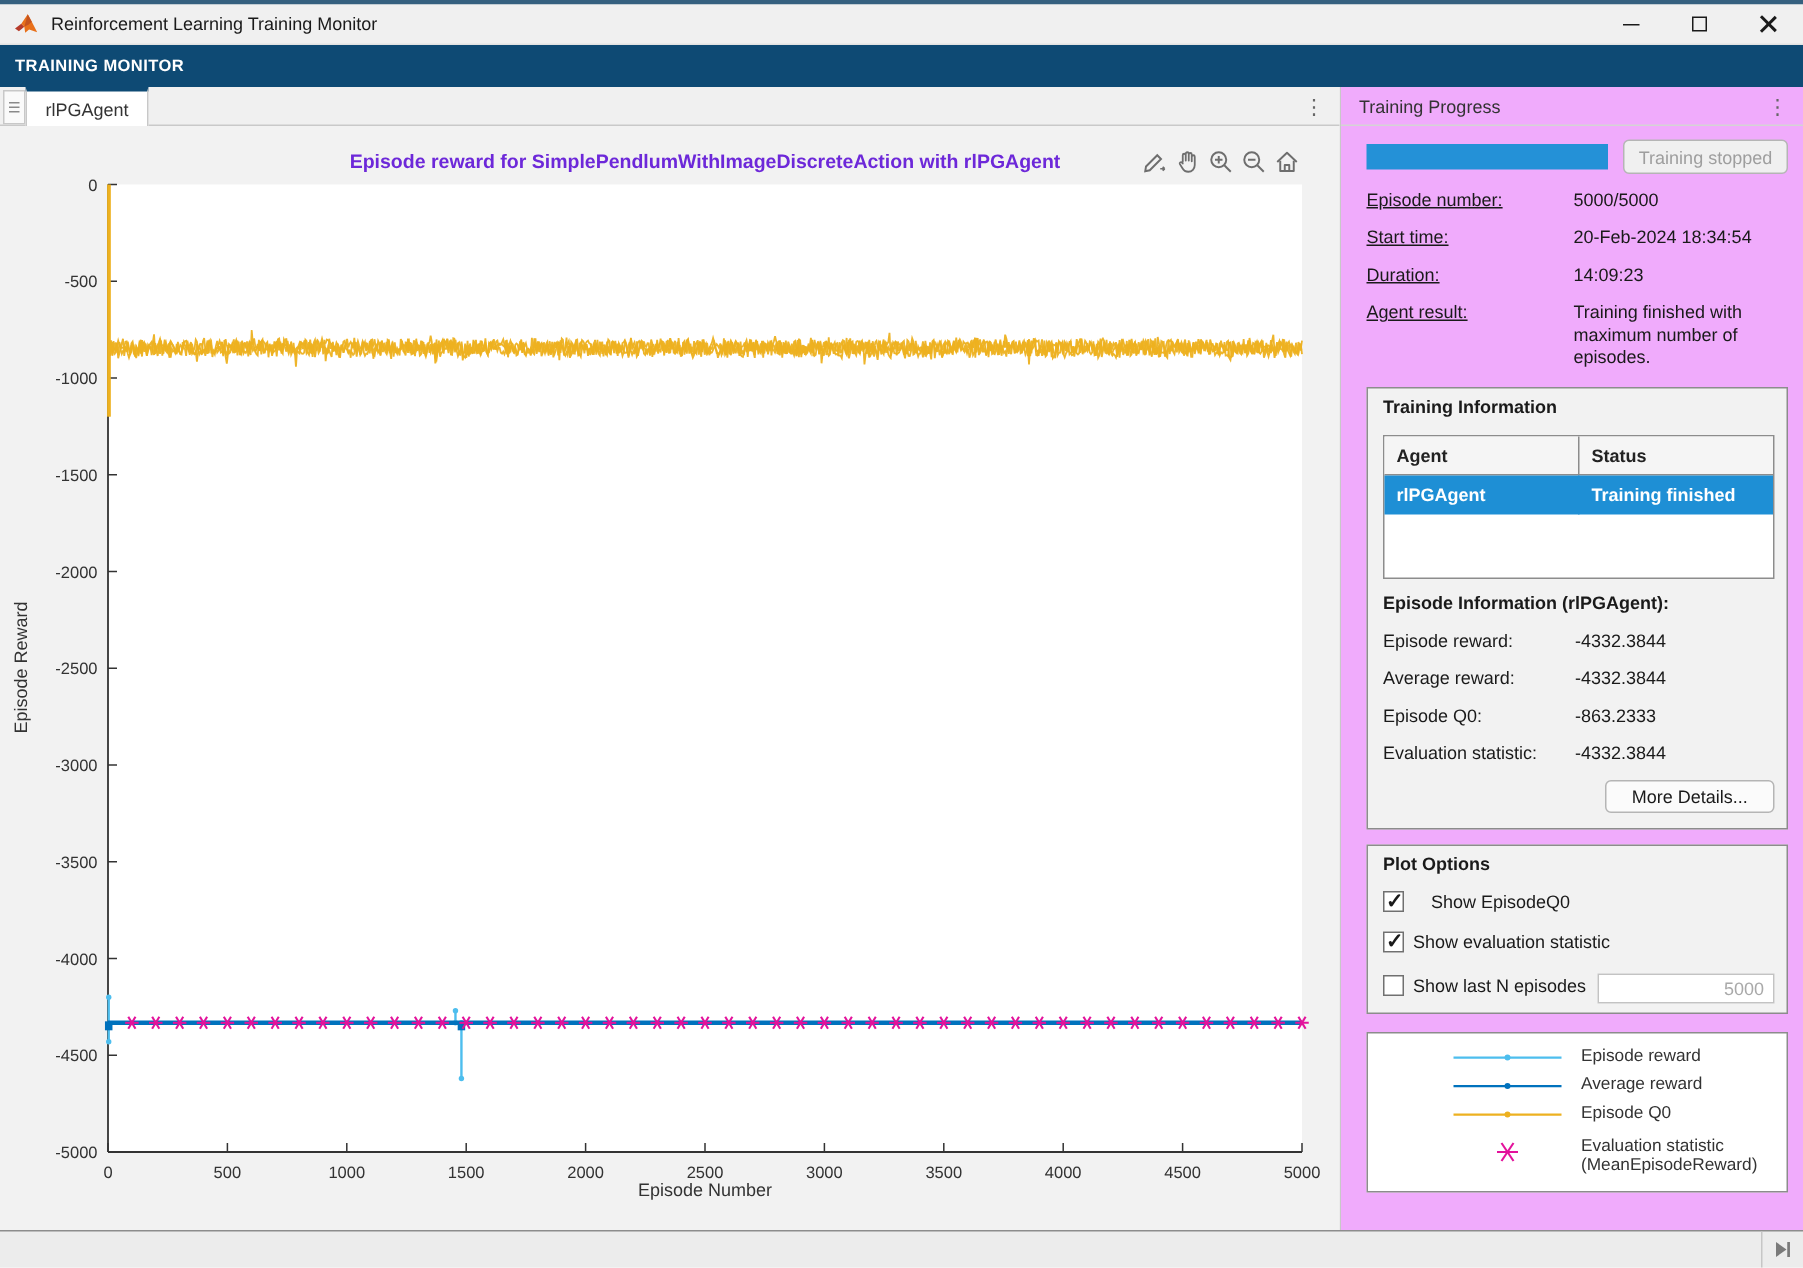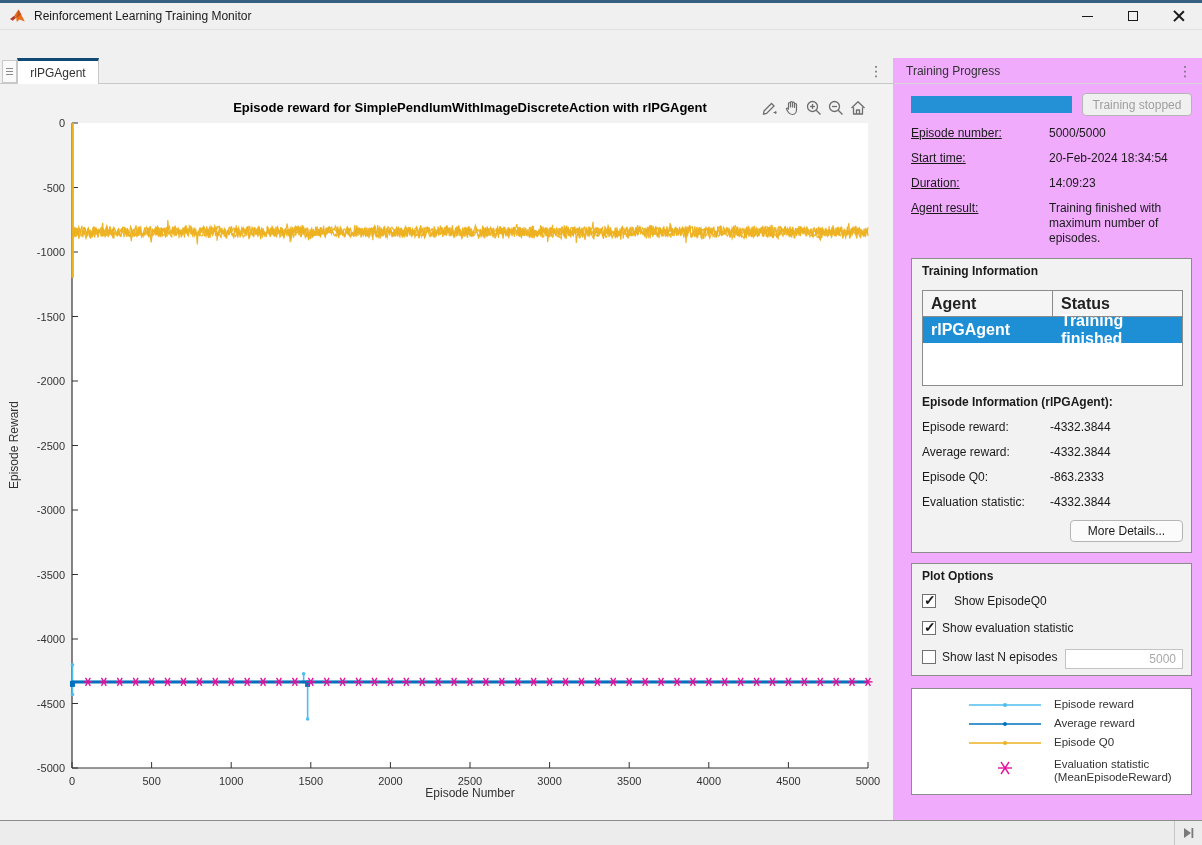--- a/index.html
+++ b/index.html
@@ -36,21 +36,21 @@
   
   .tabstrip { position:relative; width:893px; height:26px; background:#f0f0f0; border-bottom:1px solid #c9c9c9; }
   .tab-overflow { position:absolute; left:2px; top:2px; width:15px; height:23px; background:#fafafa; border:1px solid #c8c8c8; display:flex; flex-direction:column; justify-content:center; gap:2px; align-items:center; }
   .tab-overflow i { display:block; width:7px; height:0; border-top:1px solid #8a8a8a; }
   .doc-tab { position:absolute; left:17px; top:0; width:82px; height:26px; background:#ffffff; border-left:1px solid #c8c8c8; border-right:1px solid #c8c8c8; border-top:3px solid #0e4a74; display:flex; align-items:center; justify-content:center; font-size:12px; color:#333; }
   .kebab { color:#666; font-size:14px; line-height:1; cursor:default; }
   .tabstrip .kebab { position:absolute; right:10px; top:6px; }
 
   
   .figure { position:relative; width:893px; height:736px; background:#f2f2f2; }
-  .chart-title { position:absolute; left:72px; top:16px; width:796px; text-align:center; font-size:13px; font-weight:bold; color:#000000; }
+  .chart-title { position:absolute; left:72px; top:16px; width:796px; text-align:center; font-size:13px; font-weight:bold; color:#6d28d9; }
   .axes-toolbar { position:absolute; right:26px; top:14px; display:flex; gap:3px; }
   .axes-toolbar .tbtn { width:19px; height:19px; display:flex; align-items:center; justify-content:center; }
   .ylab2 { position:absolute; left:14px; top:361px; font-size:12px; color:#333; transform:translate(-50%,-50%) rotate(-90deg); white-space:nowrap; }
   .xlab { position:absolute; left:72px; top:702px; width:796px; text-align:center; font-size:12px; color:#333; }
   #chart-svg { position:absolute; left:0; top:0; }
   #chart-svg text.tick { font-family:"Liberation Sans",sans-serif; font-size:11px; fill:#333; text-anchor:middle; }
   #chart-svg text.yt { text-anchor:end; }
 
   
   .panel-header { position:absolute; left:0; top:0; width:308px; height:26px; border-bottom:1px solid #d4d4d4; display:flex; align-items:center; }
@@ -63,21 +63,21 @@
   .btn.disabled { color:#9e9e9e; }
   .stop-btn { position:absolute; left:188px; top:35px; width:110px; height:23px; }
 
   .kv-row { position:absolute; left:17px; width:281px; font-size:12px; color:#1a1a1a; }
   .kv-row .kv-label { display:inline-block; width:138px; vertical-align:top;text-decoration:underline; }
   .kv-row .kv-value { display:inline-block; width:140px; vertical-align:top; line-height:15px; }
 
   .group-box { position:absolute; left:17px; width:281px; border:1px solid #8c8c8c; background:#f2f2f2; }
   .group-title { position:absolute; left:10px; top:5px; font-size:12px; font-weight:bold; color:#1a1a1a; }
 
-  .agent-table { position:absolute; left:10px; top:31px; width:261px; height:96px; border:1px solid #8c8c8c; background:#ffffff; font-size:16px; }
+  .agent-table { position:absolute; left:10px; top:31px; width:261px; height:96px; border:1px solid #8c8c8c; background:#ffffff; font-size:12px; }
   .agent-table .tr { display:flex; height:26px; align-items:center; }
   .agent-table .thr { background:#f5f5f5; border-bottom:1px solid #8c8c8c; font-weight:bold; }
   .agent-table .td1 { width:130px; padding-left:8px; border-right:1px solid #8c8c8c; height:100%; display:flex; align-items:center; }
   .agent-table .td2 { flex:1; padding-left:8px; height:100%; display:flex; align-items:center; }
   .agent-table .selected { background:#1e8fd5; color:#ffffff; font-weight:bold; }
   .agent-table .selected .td1 { border-right-color:#1e8fd5; }
 
   .ep-title { position:absolute; left:10px; font-size:12px; font-weight:bold; color:#1a1a1a; }
   .ep-row { position:absolute; left:10px; width:261px; font-size:12px; color:#1a1a1a; }
   .ep-row .kv-label { display:inline-block; width:128px; }
@@ -120,20 +120,23 @@
         </div>
       <div class="win-btn">
           <span class="max-glyph"></span>
         </div>
       <div class="win-btn">
           <span class="close-glyph"></span>
         </div>
     </div>
   </div>
 
+  <div class="toolstrip">
+    <span class="ts-tab">TRAINING MONITOR</span>
+  </div>
 
   <div class="main">
 
     <div class="left-pane">
       <div class="tabstrip">
         <div class="tab-overflow">
           <i></i>
             <i></i>
             <i></i>
         </div>

